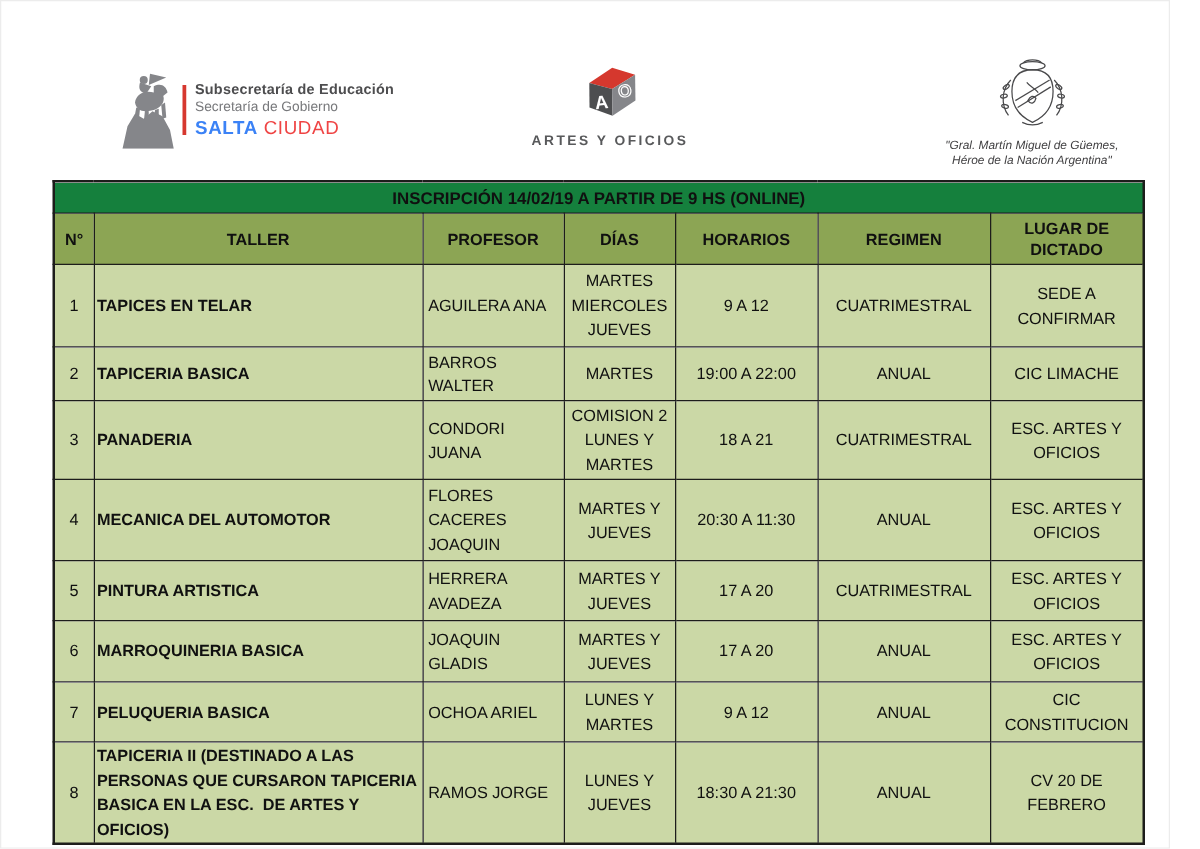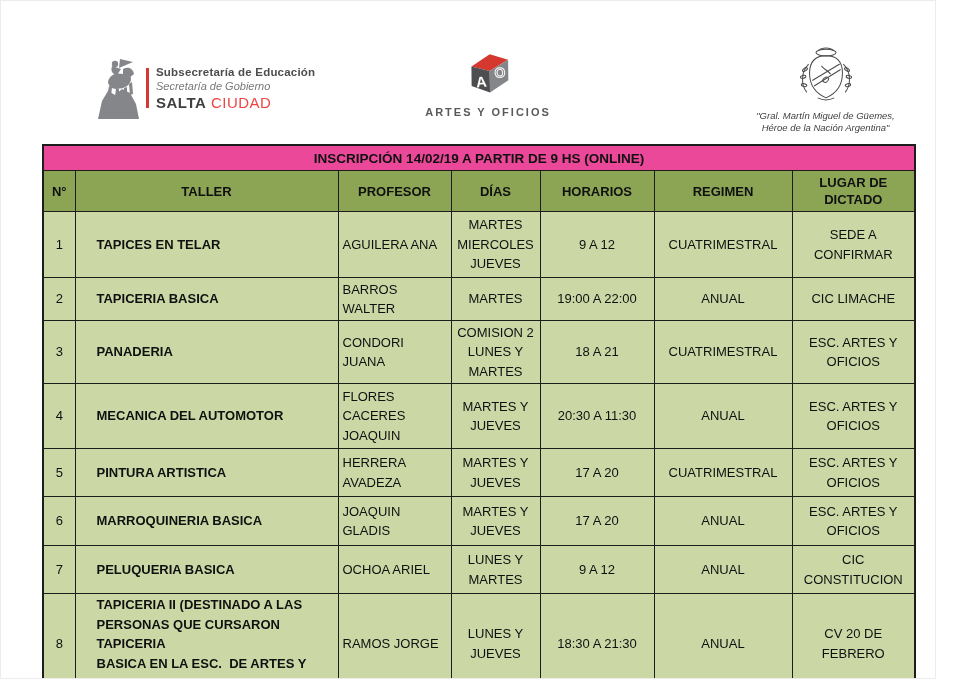--- a/index.html
+++ b/index.html
@@ -8,56 +8,56 @@
     font-family:"Liberation Sans", sans-serif; overflow:hidden;
     border:1px solid #ececec; box-sizing:border-box;
   }
 
   
   .logo-salta { position:absolute; left:95px; top:56px; display:flex; align-items:center; }
   .statue-icon { width:46px; height:62px; }
   .red-bar { width:3px; height:40px; background:#d6382f; margin:0 7px 0 4px; }
   .salta-text { display:flex; flex-direction:column; justify-content:center; }
   .salta-l1 { font-size:11.5px; font-weight:bold; color:#4d4d4f; letter-spacing:.2px; }
-  .salta-l2 { font-size:11px; color:#77787b; margin-top:2px;font-style:italic; }
+  .salta-l2 { font-size:11px; color:#77787b; margin-top:2px; }
   .salta-l3 { font-size:15px; margin-top:2px; letter-spacing:.5px; }
-  .salta-red { color:#404040; font-weight:bold; }
+  .salta-red { color:#3b82f6; font-weight:bold; }
   .salta-gray { color:#ef4444; font-weight:400; }
 
   .logo-artes { position:absolute; left:412px; top:48px; width:150px; text-align:center; }
   .cube-icon { width:64px; height:52px; }
   .artes-name { font-size:11px; font-weight:bold; color:#58595b; letter-spacing:2px; margin-top:1px; }
   .artes-tagline { font-size:8px; color:#a7a9ac; letter-spacing:1.4px; margin-top:4px; }
 
   .logo-guemes { position:absolute; left:742px; top:44px; width:165px; text-align:center; }
   .crest-icon { width:64px; height:60px; }
   .guemes-caption { font-style:italic; font-size:9.5px; color:#414042; line-height:12px; margin-top:1px; }
 
   
   table.insc {
     position:absolute; left:41px; top:143px; width:872px;
     border-collapse:collapse; table-layout:fixed;
     border:2px solid #1d1d1b;
   }
   table.insc th, table.insc td { border:1.5px solid #1d1d1b; color:#101010; overflow:hidden; }
   .title-row th {
-    background:#ec4899; height:24px; font-size:13.5px; font-weight:bold;
+    background:#15803d; height:24px; font-size:13.5px; font-weight:bold;
     text-align:center; padding:0;
   }
   .head-row th {
     background:#8ca554; height:40px; font-size:13px; font-weight:bold;
     text-align:center; white-space:pre-line; line-height:17px; padding:0 2px;
   }
   td {
     background:#cbd8a6; font-size:13px; line-height:19.5px;
     white-space:pre-wrap; vertical-align:middle; padding:1px 3px;
     text-align:center;
   }
   td.c-n { text-align:center; padding:0; }
-  td.c-taller { font-weight:bold; text-align:left; padding-left:21px; }
+  td.c-taller { font-weight:bold; text-align:left; padding-left:2px; }
   td.c-prof { text-align:left; padding-left:4px;margin-left:24px; }
   tr.r1 td { height:63px; } tr.r2 td { height:40px; } tr.r3 td { height:60px; }
   tr.r4 td { height:62px; } tr.r5 td { height:45px; } tr.r6 td { height:46px; }
   tr.r7 td { height:45px; } tr.r8 td { height:78px; }
 </style>
 </head>
 <body>
 
 <div class="page">
 

